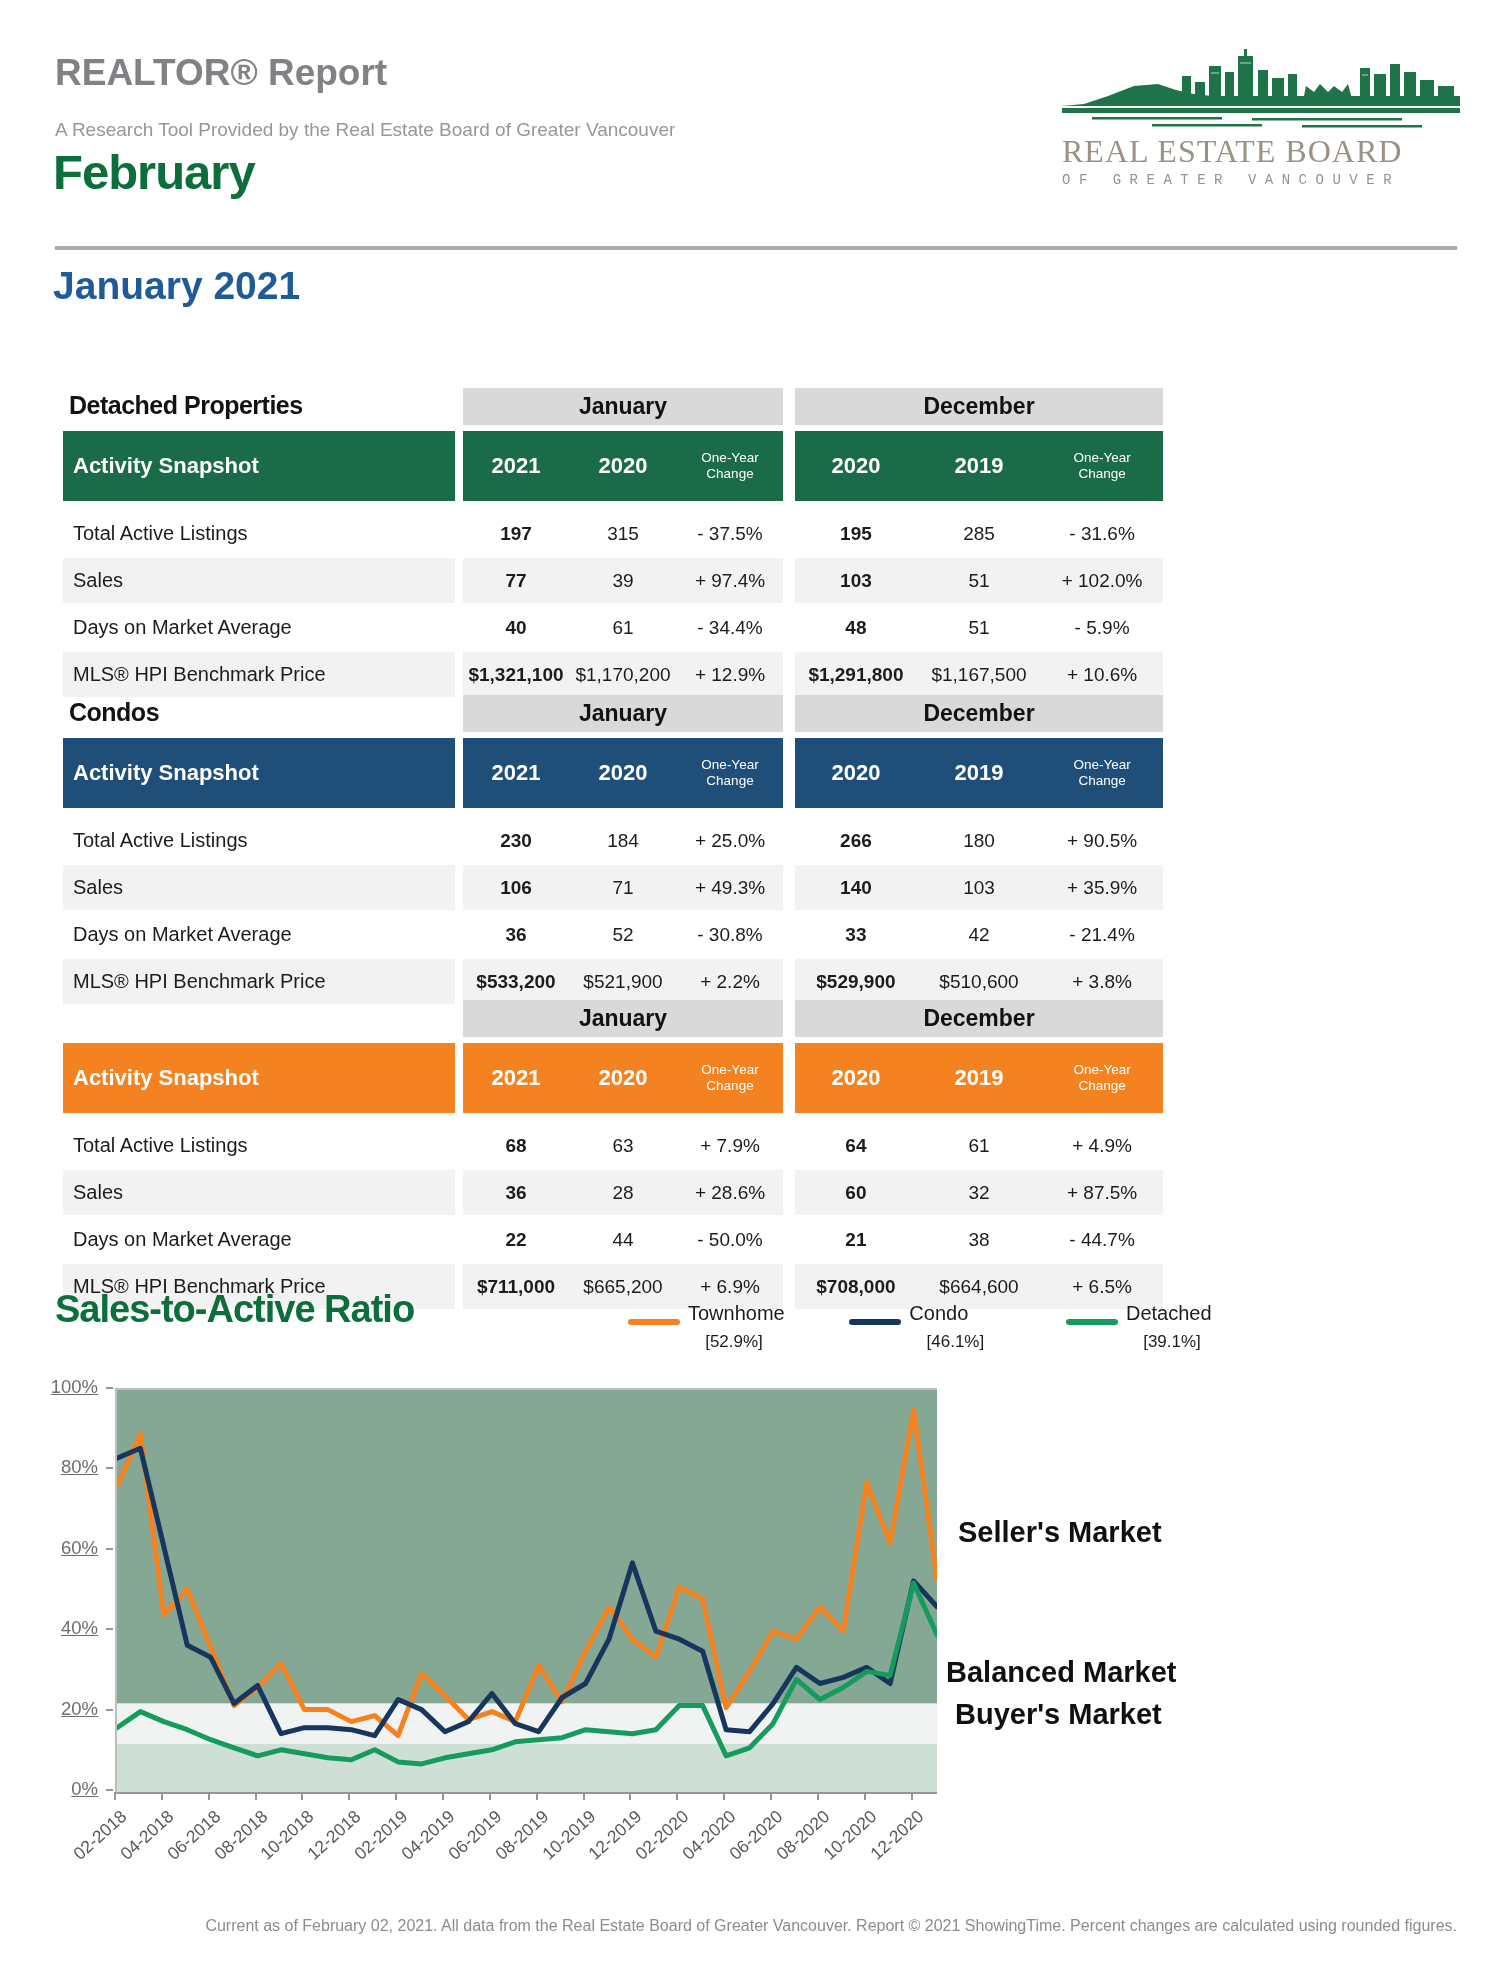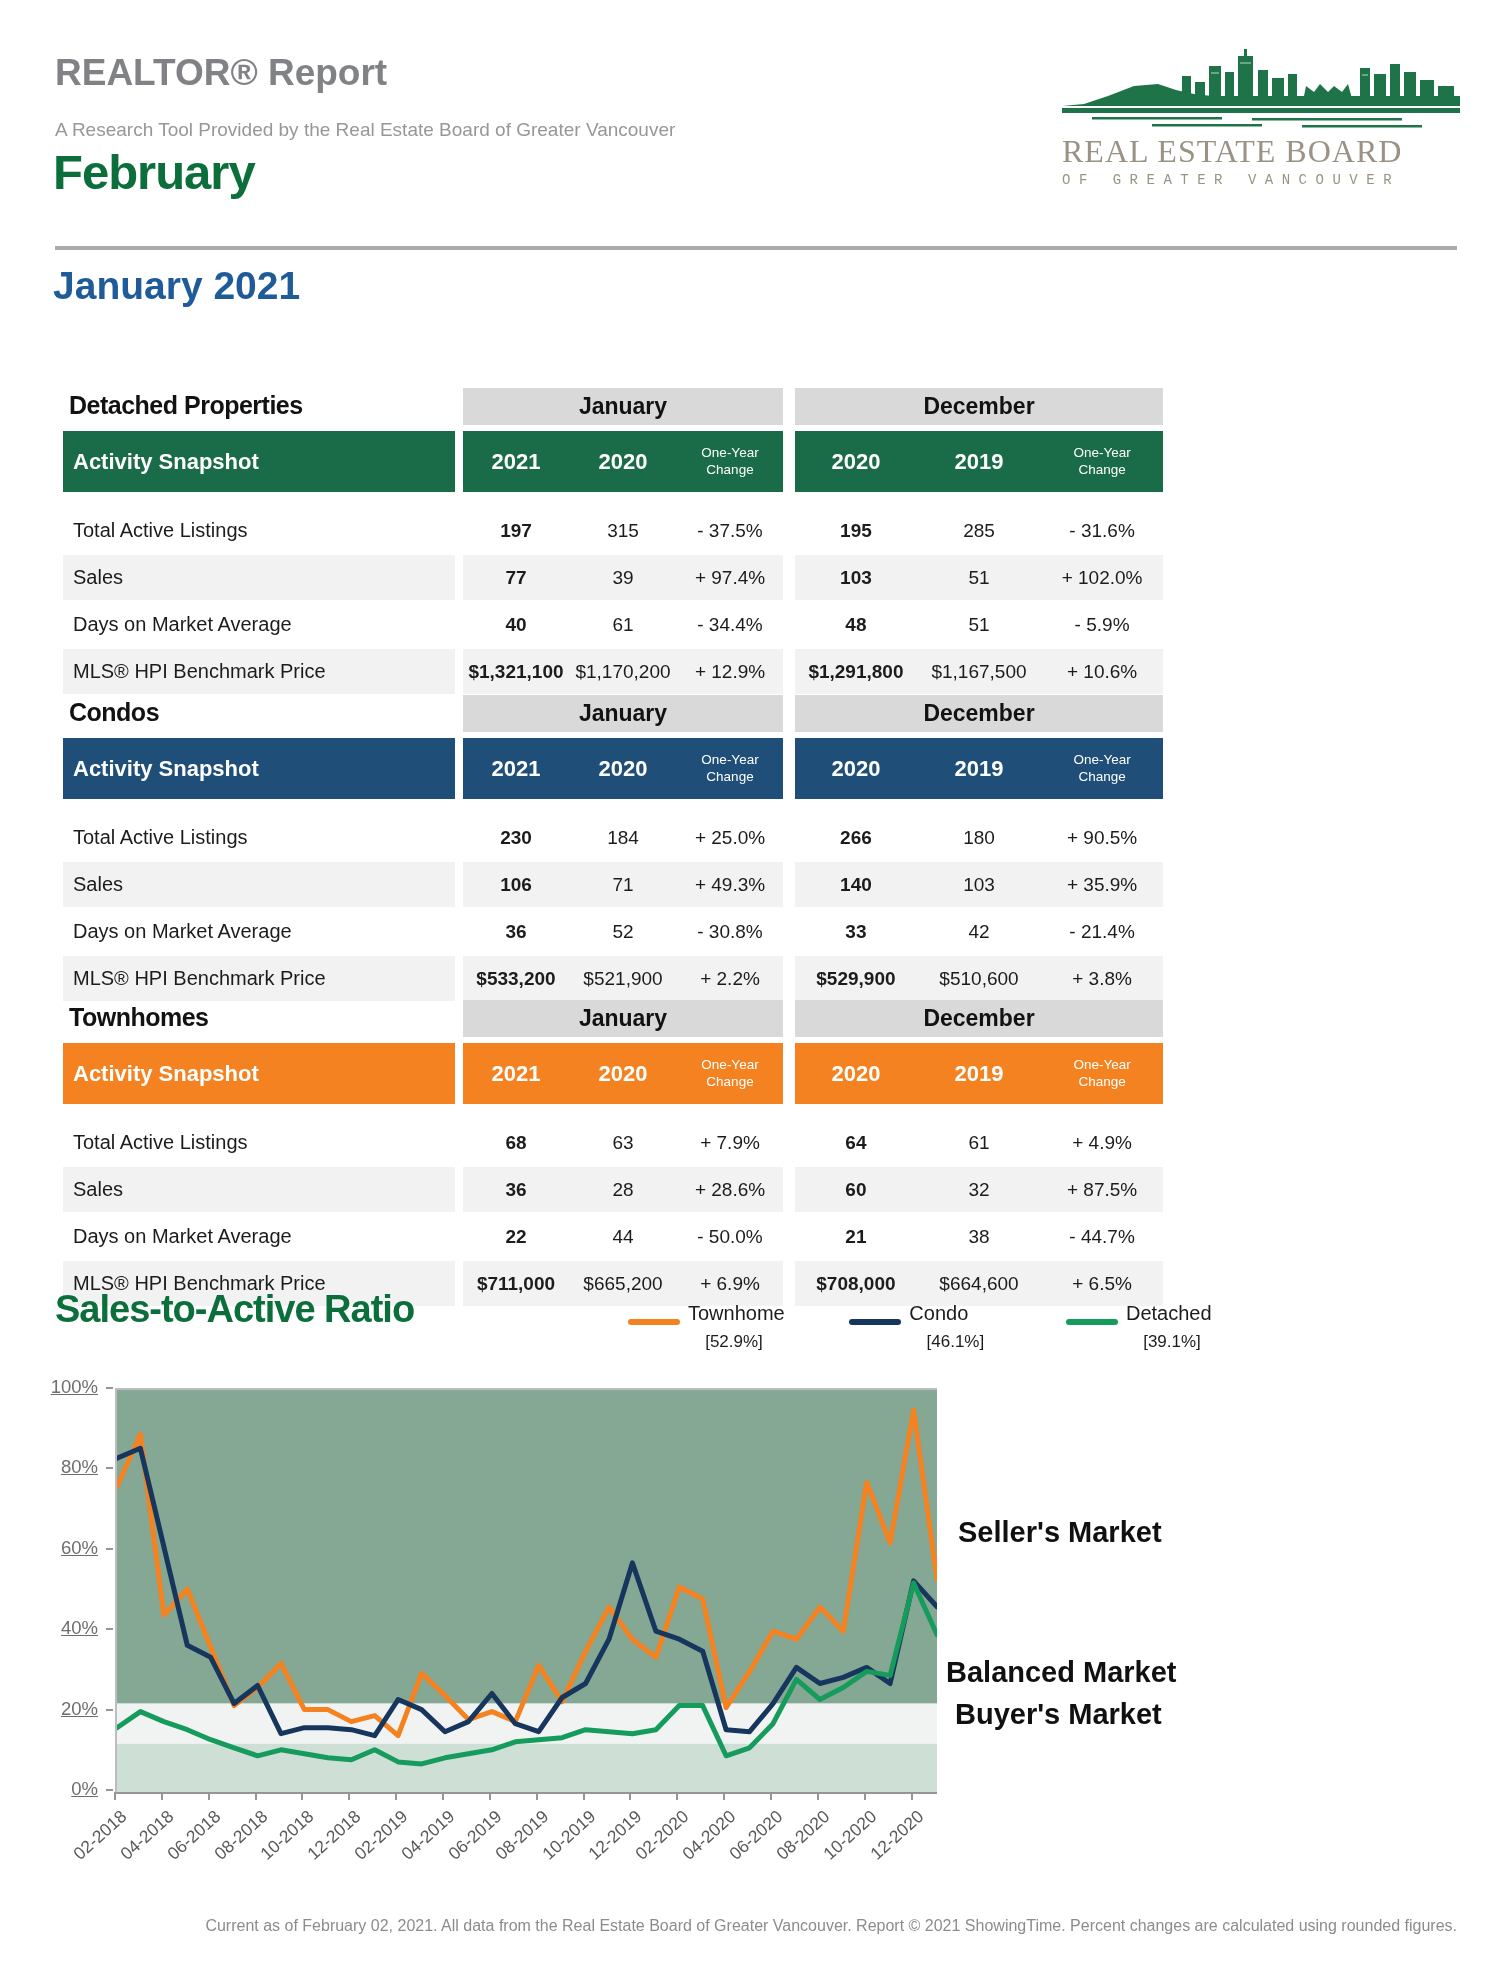--- a/index.html
+++ b/index.html
@@ -23,21 +23,21 @@
   .rtable{position:absolute;left:63px;width:1100px;}
   .rt-0{top:388px}.rt-1{top:695px}.rt-2{top:1000px}
   .trow{display:grid;grid-template-columns:392px 8px 320px 12px 368px;}
   .tcell{grid-column:1;}
   .grp-jan{grid-column:3;}
   .grp-dec{grid-column:5;}
   .thead{height:37px;margin-bottom:6px;}
   .thead .tcell{font-size:25px;font-weight:bold;color:#121212;padding:3px 0 0 6px;letter-spacing:-0.5px;}
   .monthband{background:#D9D9D9;display:flex;align-items:center;justify-content:center;
              font-size:23px;font-weight:bold;color:#121212;}
-  .snap{height:61px;margin-bottom:16px;}
+  .snap{height:70px;margin-bottom:10px;}
   .snap .tcell,.snap .tgrp{background:var(--accent);}
   .snap .tcell{display:flex;align-items:center;padding-left:10px;font-size:22px;font-weight:bold;color:#ffffff;}
   .tgrp{display:grid;grid-template-columns:1fr 1.02fr 1fr;align-items:center;text-align:center;}
   .yr{font-size:22px;font-weight:bold;color:#ffffff;}
   .chg{font-size:13.5px;color:#ffffff;white-space:pre-line;line-height:1.2;}
   .trow.data{height:45px;margin-bottom:2px;}
   .trow.data .tcell{display:flex;align-items:center;padding-left:10px;font-size:20px;color:#1C1C1C;}
   .tval{font-size:19px;color:#1C1C1C;}
   .tval.strong{font-weight:bold;}
   .trow.data.alt .tcell,.trow.data.alt .tgrp{background:#F2F2F2;}
@@ -264,21 +264,20 @@
             <span class="tval strong">$529,900</span>
             <span class="tval">$510,600</span>
             <span class="tval">+ 3.8%</span>
           </div>
         </div>
       </div>
   </section>
 
   <section class="rtable rt-2" style="--accent: #F58220;">
     <div class="trow thead">
-      <div class="tcell">Townhomes</div>
       <div class="monthband grp-jan">January</div>
       <div class="monthband grp-dec">December</div>
     </div>
     <div class="trow snap">
       <div class="tcell">Activity Snapshot</div>
       <div class="tgrp grp-jan">
         <span class="yr">2021</span>
         <span class="yr">2020</span>
         <span class="chg">One-Year
 Change</span>

